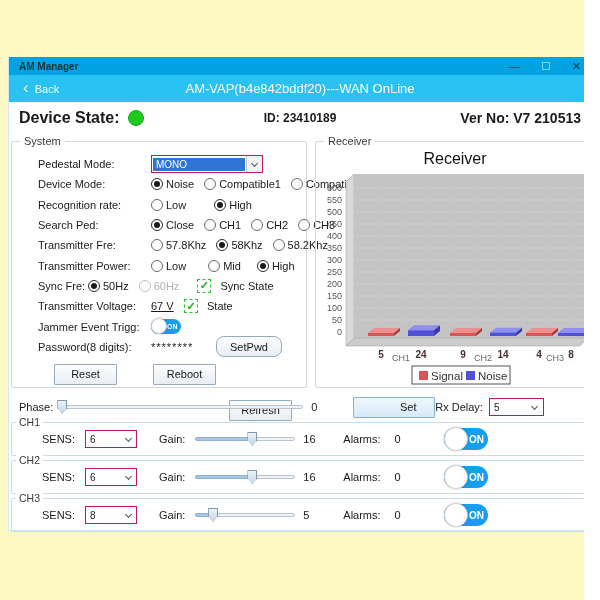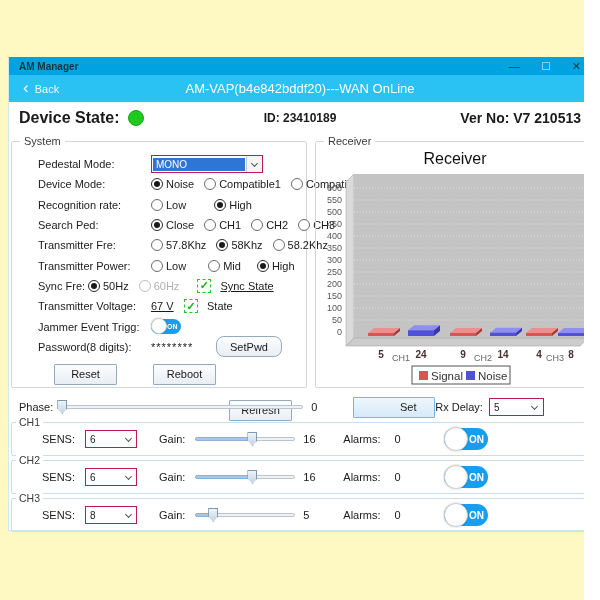--- a/index.html
+++ b/index.html
@@ -230,21 +230,21 @@
         <span style="width:50px;">Sync Fre:</span>
         <span class="opt">
               <span class="radio checked"></span>
               <span class="optlbl">50Hz</span>
             </span>
         <span class="opt disabled">
               <span class="radio"></span>
               <span class="optlbl">60Hz</span>
             </span>
         <span class="gcheck" style="margin-left:8px;"></span>
-        <span style="margin-left:9px;text-decoration:underline;">Sync State</span>
+        <span style="margin-left:9px;">Sync State</span>
       </div>
 
       <div class="sysrow">
         <span class="syslabel">Transmitter Voltage:</span>
         <span style="width:33px;text-decoration:underline;">67 V</span>
         <span class="gcheck"></span>
         <span style="margin-left:9px;">State</span>
       </div>
 
       <div class="sysrow">

